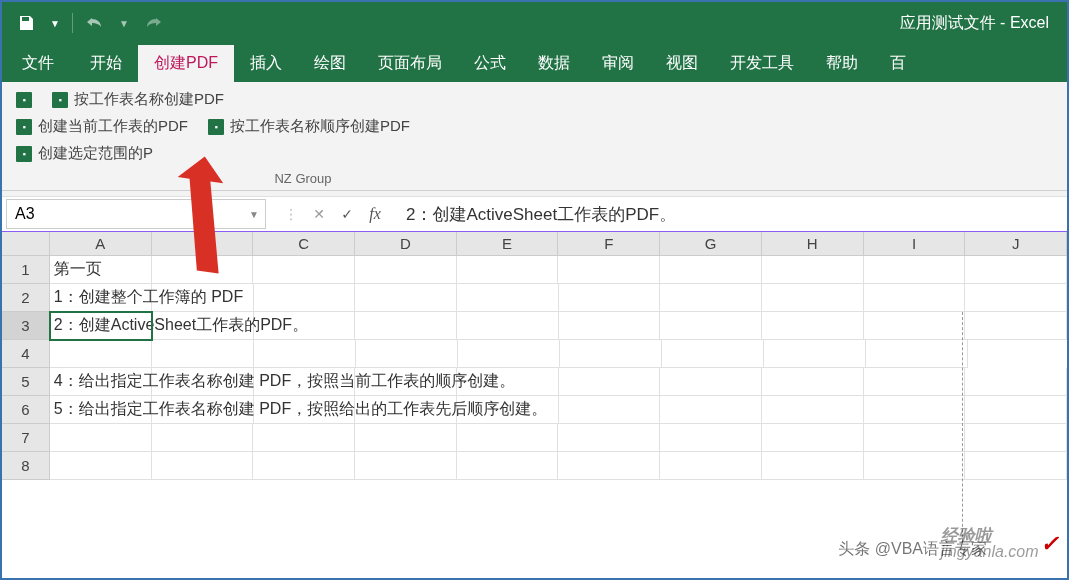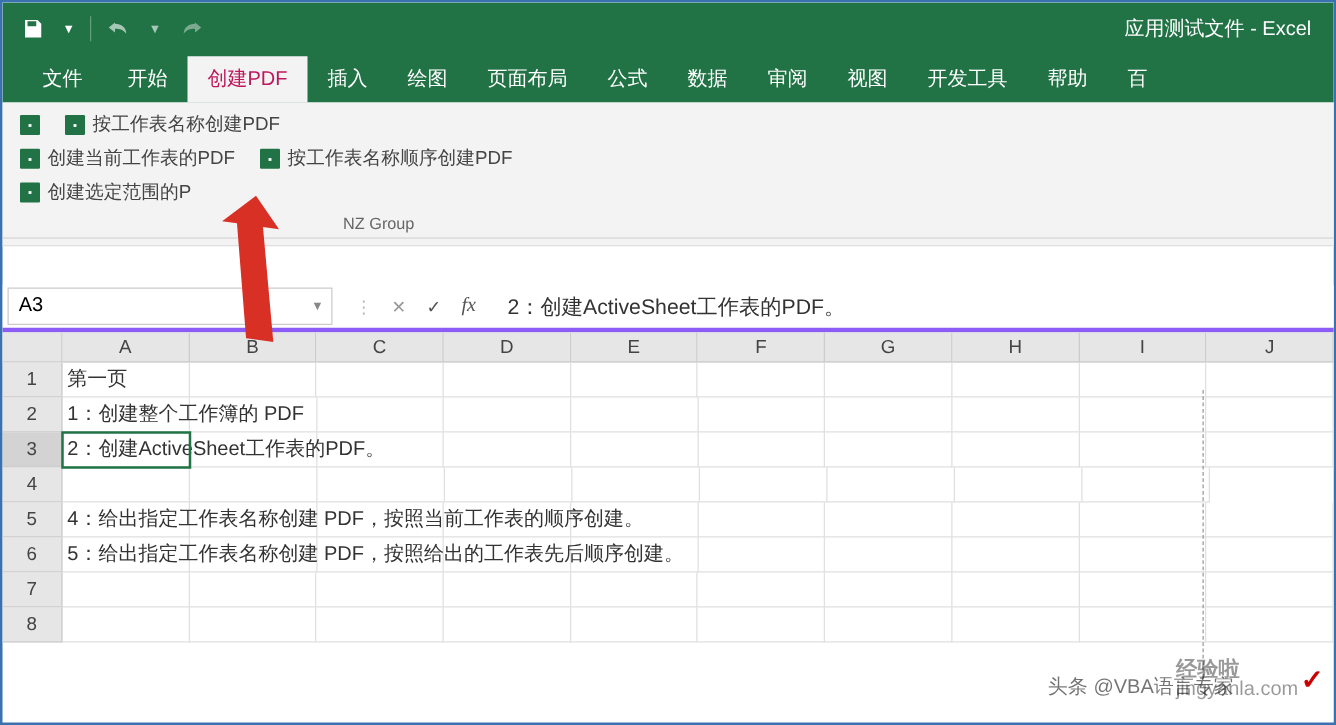--- a/index.html
+++ b/index.html
@@ -5,34 +5,34 @@
     * { margin: 0; padding: 0; box-sizing: border-box; font-family: "Microsoft YaHei", "Segoe UI", sans-serif; }
     body { width: 1069px; height: 580px; background: #fff; position: relative; overflow: hidden; border: 2px solid #3a72b0; }
     
     .titlebar { background: #217346; height: 42px; display: flex; align-items: center; position: relative; }
     .qat { display: flex; align-items: center; padding-left: 8px; gap: 2px; }
     .qat-btn { width: 32px; height: 28px; display: flex; align-items: center; justify-content: center; color: #fff; cursor: pointer; }
     .qat-sep { width: 1px; height: 20px; background: rgba(255,255,255,0.3); margin: 0 4px; }
     .qat-drop { color: #fff; font-size: 10px; padding: 0 6px; }
     .title { position: absolute; right: 18px; color: #fff; font-size: 16px; }
     
-    .ribbon-tabs { background: #217346; height: 38px; display: flex; align-items: flex-end; padding-left: 12px; }
+    .ribbon-tabs { background: #217346; height: 38px; display: flex; align-items: flex-end; padding-left: 0; }
     .tab { padding: 8px 16px; color: #fff; font-size: 16px; cursor: pointer; }
     .tab.active { background: #f3f3f3; color: #be185d; }
     .tab.file { padding: 8px 20px; }
     
     .ribbon-content { background: #f3f3f3; border-bottom: 1px solid #d0d0d0; padding: 6px 10px 4px; }
     .ribbon-group { display: inline-block; vertical-align: top; }
     .ribbon-items { display: flex; flex-direction: column; gap: 4px; }
     .ribbon-row { display: flex; gap: 12px; }
     .ribbon-btn { display: flex; align-items: center; gap: 6px; padding: 2px 4px; font-size: 15px; color: #444; cursor: pointer; }
     .pdf-icon { width: 16px; height: 16px; background: #217346; display: inline-flex; align-items: center; justify-content: center; color: #fff; font-size: 9px; border-radius: 1px; }
     .group-label { text-align: center; font-size: 13px; color: #666; margin-top: 6px; padding-left: 180px; }
     
-    .formula-bar-wrapper { border-bottom: 4px solid #8b5cf6; margin-top: 31px; }
+    .formula-bar-wrapper { border-bottom: 1px solid #8b5cf6; }
     .formula-bar { display: flex; align-items: center; height: 34px; background: #fff; }
     .name-box { width: 260px; height: 30px; border: 1px solid #ccc; margin: 2px 4px; display: flex; align-items: center; padding: 0 8px; font-size: 16px; position: relative; }
     .name-box-drop { position: absolute; right: 6px; color: #888; font-size: 10px; }
     .fb-btns { display: flex; align-items: center; gap: 2px; padding: 0 8px; color: #999; }
     .fb-btn { width: 26px; height: 26px; display: flex; align-items: center; justify-content: center; font-size: 14px; }
     .fb-btn.fx { font-style: italic; font-family: serif; font-size: 16px; color: #555; }
     .fb-btn.active { color: #555; }
     .formula-input { flex: 1; padding: 0 10px; font-size: 17px; color: #333; }
     
     .sheet { position: relative; }
@@ -42,21 +42,21 @@
     .rows { }
     .row { display: flex; height: 28px; }
     .row-h { width: 48px; border-right: 1px solid #ccc; border-bottom: 1px solid #ccc; display: flex; align-items: center; justify-content: center; font-size: 15px; color: #444; background: #e6e6e6; }
     .row-h.sel { background: #d3d3d3; }
     .cell { border-right: 1px solid #e0e0e0; border-bottom: 1px solid #e0e0e0; padding: 2px 4px; font-size: 16px; color: #333; display: flex; align-items: center; white-space: nowrap; overflow: visible; }
     .cell.selected { outline: 2px solid #217346; outline-offset: -1px; z-index: 2; position: relative; }
     
     .arrow-overlay { position: absolute; left: 145px; top: 150px; z-index: 100; pointer-events: none; }
     
     .watermark { position: absolute; bottom: 18px; right: 80px; font-size: 16px; color: rgba(0,0,0,0.55); font-weight: 500; z-index: 50; pointer-events: none; }
-    .watermark2 { position: absolute; bottom: 18px; right: 8px; font-size: 18px; color: rgba(0,0,0,0.4); z-index: 50; pointer-events: none; display: flex; align-items: center; gap: 2px; }
+    .watermark2 { position: absolute; bottom: 18px; right: 8px; font-size: 18px; color: rgba(0,0,0,0.4); z-index: 50; pointer-events: none; display: flex; align-items: center; gap: 2px; font-style: italic; }
     .checkmark { color: #c00; font-weight: bold; font-size: 22px; }
     
     .dashed-col { position: absolute; top: 310px; left: 960px; width: 0; height: 230px; border-left: 1px dashed #999; }
     
     .cw-A { width: 102px; } .cw-B { width: 102px; } .cw-C { width: 102px; }
     .cw-D { width: 102px; } .cw-E { width: 102px; } .cw-F { width: 102px; }
     .cw-G { width: 102px; } .cw-H { width: 102px; } .cw-I { width: 102px; }
     .cw-J { width: 102px; }
   </style>
 </head>

